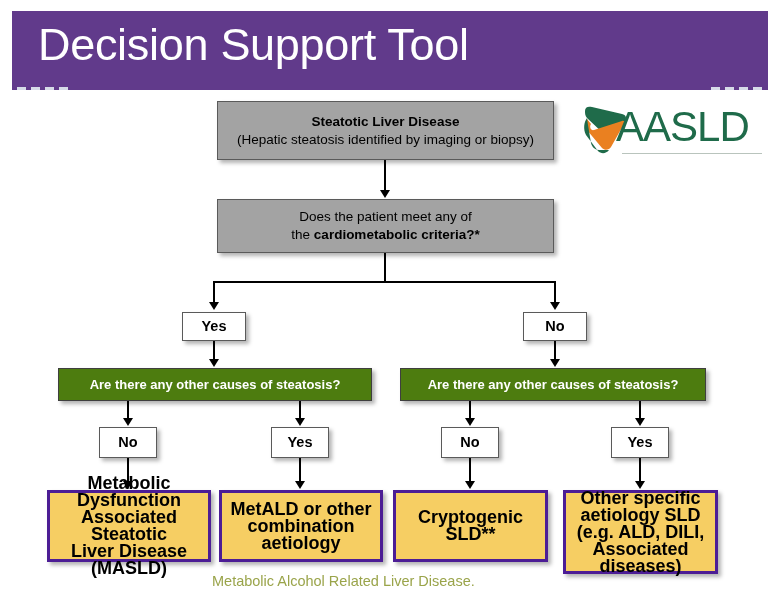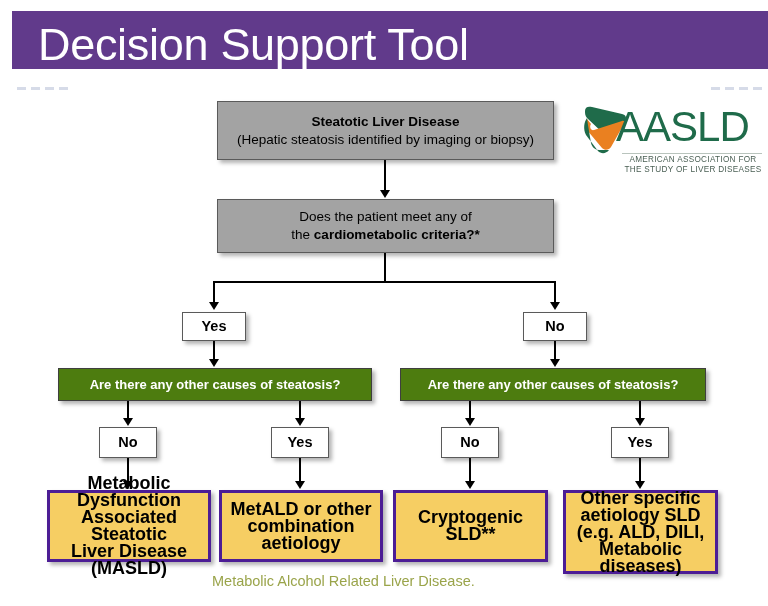--- a/index.html
+++ b/index.html
@@ -21,21 +21,21 @@
     height: 606px;
     background: #ffffff;
   }
 
   
   .header-bar {
     position: absolute;
     left: 12px;
     top: 11px;
     width: 756px;
-    height: 58px;
+    height: 79px;
     background: #613A8B;
   }
   .header-title {
     position: absolute;
     left: 26px;
     top: 6px;
     font-size: 45px;
     line-height: 56px;
     color: #ffffff;
     font-family: "Liberation Sans", sans-serif;
@@ -216,24 +216,20 @@
     </div>
 
   <div class="logo">
     <svg class="logo-mark" viewBox="0 0 46 52">
       <path d="M3 6 C3 2 6 1 10 2 L40 9 C44 10 45 13 43 16 L30 30 C28 32 25 32 23 30 L5 13 C3 11 3 8 3 6 Z" fill="#1f6b4a"></path>
       <path d="M5 14 C3 17 3 21 5 25 L20 43 C23 46 27 45 29 42 L42 19 C43 17 42 15 40 16 L12 25 C9 26 7 22 9 19 Z" fill="#ea8020"></path>
       <path d="M5 13 C2 17 1 24 4 30 L16 46 C19 49 24 49 27 45 L17 45 C13 45 10 42 9 38 L6 20 Z" fill="#1f6b4a"></path>
     </svg>
     <div class="logo-word">AASLD</div>
     <div class="logo-rule"></div>
-    <div class="logo-sub">
-      <span>AMERICAN ASSOCIATION FOR</span><br>
-      <span>THE STUDY OF LIVER DISEASES</span>
-    </div>
   </div>
 
   <div class="box box-green b1">
     <span class="txt">
       <b>Steatotic Liver Disease</b><br>
       <span>(Hepatic steatosis identified by imaging or biopsy)</span>
     </span>
   </div>
 
   <div class="vline" style="left:384px; top:160px; height:31px;"></div>
@@ -322,19 +318,19 @@
 
   <div class="box box-yellow y3">
     <span class="txt">Cryptogenic SLD**</span>
   </div>
 
   <div class="box box-yellow y4">
     <span class="txt">
       <span>Other specific</span><br>
       <span>aetiology SLD</span><br>
       <span>(e.g. ALD, DILI,</span><br>
-      <span>Metabolic diseases)</span>
+      <span>Associated diseases)</span>
     </span>
   </div>
 
   <div class="caption">Metabolic Alcohol Related Liver Disease.</div>
 
 </div>
 
 </body></html>

